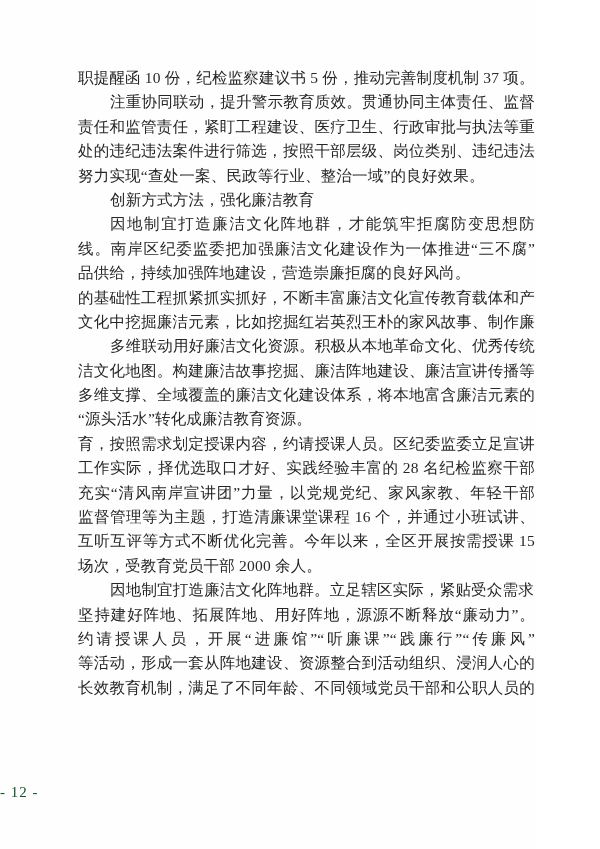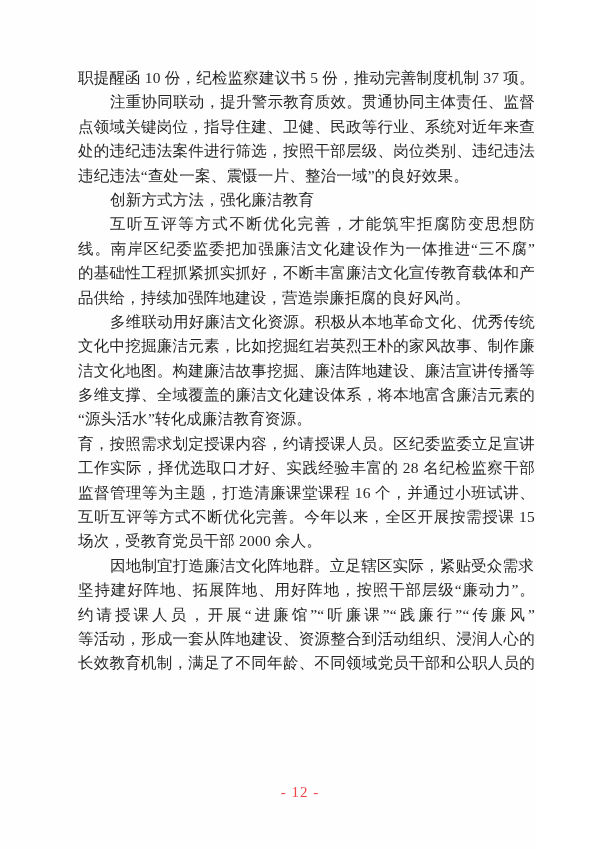--- a/index.html
+++ b/index.html
@@ -36,52 +36,52 @@
     text-align-last: left;
   }
   .line.indent {
     text-indent: 32px;
   }
   .page-footer {
     position: absolute;
     left: 0;
     top: 783px;
     width: 600px;
-    text-align: center;
-    color: #ef4444;
+    color: #14532d;
     font-size: 15px;
     line-height: 18px;
     letter-spacing: 1px;
   }
 </style>
 </head>
 <body>
 
 <div class="page">
   <div class="doc-body">
       <div class="line para-end">职提醒函 10 份，纪检监察建议书 5 份，推动完善制度机制 37 项。</div>
       <div class="line indent">注重协同联动，提升警示教育质效。贯通协同主体责任、监督</div>
-      <div class="line">点领域关键岗位，指导住建、卫健、民政等行业、系统对近年来查</div>
+      <div class="line">责任和监管责任，紧盯工程建设、医疗卫生、行政审批与执法等重</div>
       <div class="line">处的违纪违法案件进行筛选，按照干部层级、岗位类别、违纪违法</div>
-      <div class="line para-end">违纪违法“查处一案、震慑一片、整治一域”的良好效果。</div>
+      <div class="line para-end">努力实现“查处一案、民政等行业、整治一域”的良好效果。</div>
       <div class="line indent para-end">创新方式方法，强化廉洁教育</div>
-      <div class="line indent">互听互评等方式不断优化完善，才能筑牢拒腐防变思想防</div>
+      <div class="line indent">因地制宜打造廉洁文化阵地群，才能筑牢拒腐防变思想防</div>
       <div class="line">线。南岸区纪委监委把加强廉洁文化建设作为一体推进“三不腐”</div>
+      <div class="line para-end">品供给，持续加强阵地建设，营造崇廉拒腐的良好风尚。</div>
       <div class="line">的基础性工程抓紧抓实抓好，不断丰富廉洁文化宣传教育载体和产</div>
-      <div class="line para-end">品供给，持续加强阵地建设，营造崇廉拒腐的良好风尚。</div>
+      <div class="line">文化中挖掘廉洁元素，比如挖掘红岩英烈王朴的家风故事、制作廉</div>
       <div class="line indent">多维联动用好廉洁文化资源。积极从本地革命文化、优秀传统</div>
-      <div class="line">文化中挖掘廉洁元素，比如挖掘红岩英烈王朴的家风故事、制作廉</div>
       <div class="line">洁文化地图。构建廉洁故事挖掘、廉洁阵地建设、廉洁宣讲传播等</div>
       <div class="line">多维支撑、全域覆盖的廉洁文化建设体系，将本地富含廉洁元素的</div>
       <div class="line para-end">“源头活水”转化成廉洁教育资源。</div>
       <div class="line">育，按照需求划定授课内容，约请授课人员。区纪委监委立足宣讲</div>
       <div class="line">工作实际，择优选取口才好、实践经验丰富的 28 名纪检监察干部</div>
+      <div class="line">充实“清风南岸宣讲团”力量，以党规党纪、家风家教、年轻干部</div>
       <div class="line">监督管理等为主题，打造清廉课堂课程 16 个，并通过小班试讲、</div>
       <div class="line">互听互评等方式不断优化完善。今年以来，全区开展按需授课 15</div>
       <div class="line para-end">场次，受教育党员干部 2000 余人。</div>
       <div class="line indent">因地制宜打造廉洁文化阵地群。立足辖区实际，紧贴受众需求，</div>
-      <div class="line">坚持建好阵地、拓展阵地、用好阵地，按照干部层级“廉动力”。</div>
+      <div class="line">坚持建好阵地、拓展阵地、用好阵地，源源不断释放“廉动力”。</div>
       <div class="line">约请授课人员，开展“进廉馆”“听廉课”“践廉行”“传廉风”</div>
       <div class="line">等活动，形成一套从阵地建设、资源整合到活动组织、浸润人心的</div>
       <div class="line">长效教育机制，满足了不同年龄、不同领域党员干部和公职人员的</div>
     </div>
   <div class="page-footer">- 12 -</div>
 </div>
 
 </body></html>

